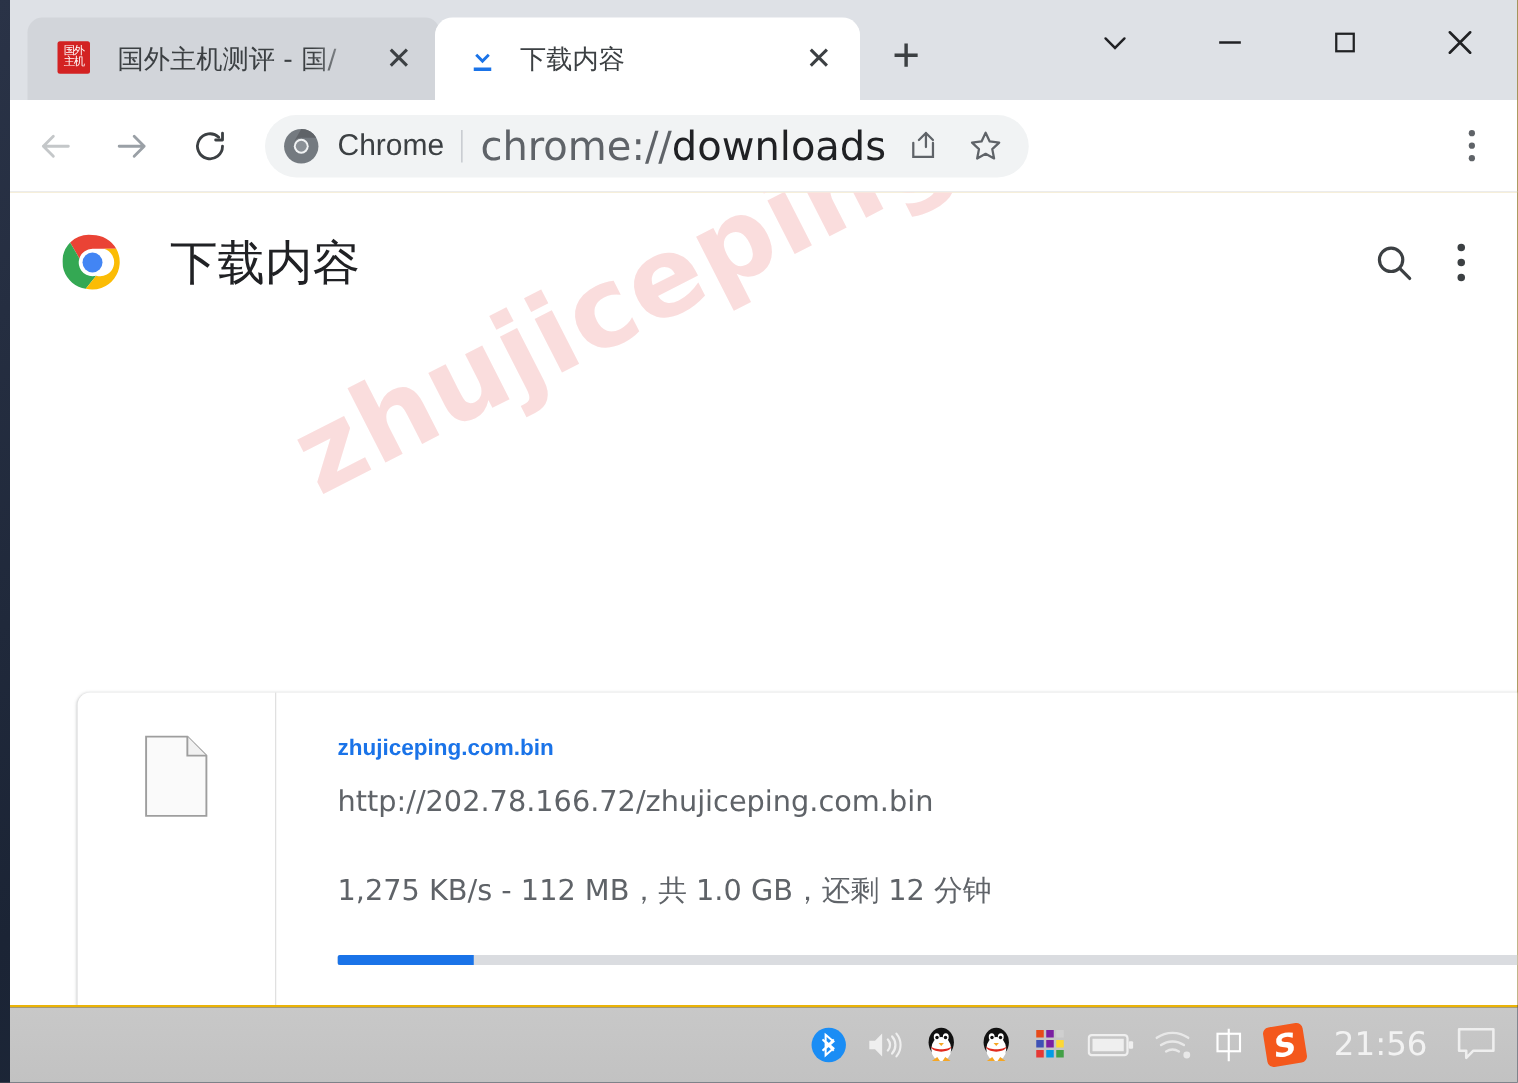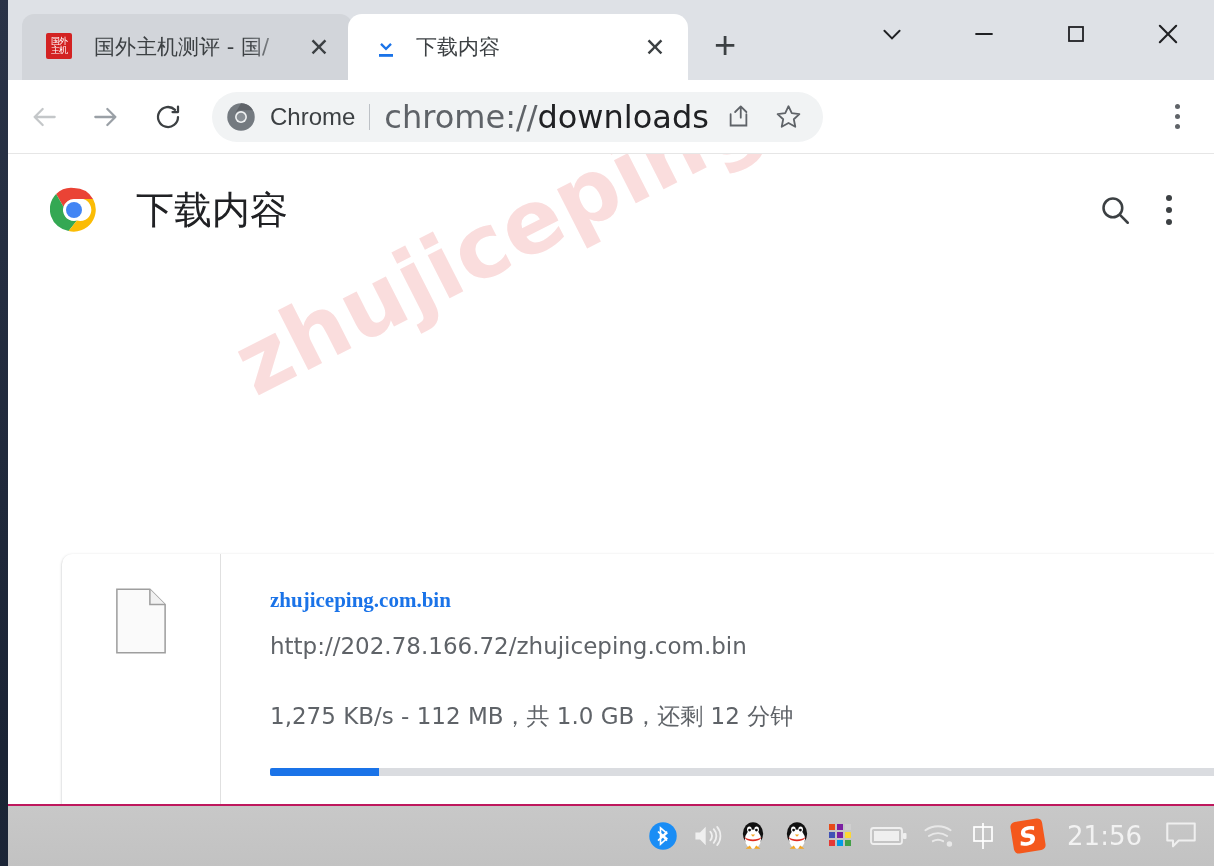--- a/index.html
+++ b/index.html
@@ -10,21 +10,21 @@
     background: #1d2330;
   }
   
   #desktop {
     position: absolute; inset: 0;
     background: linear-gradient(140deg,#2a3347 0%,#1b2435 40%,#223044 100%);
   }
   
   #browser {
     position: absolute; left: 8px; top: 0; width: 1206px; height: 806px;
-    background: #be185d; overflow: hidden;
+    background: #eab308; overflow: hidden;
   }
   
   #tabstrip {
     position: relative; height: 80px; background: #dee1e6;
   }
   .tab {
     position: absolute; top: 14px; height: 66px;
     display: flex; align-items: center;
   }
   .tab-inactive {
@@ -164,22 +164,22 @@
   }
   #card-iconcol {
     width: 159px; flex: 0 0 auto;
     border-right: 1px solid #e0e0e0;
     display: flex; align-items: flex-start; justify-content: center;
     padding-top: 34px;
   }
   #file-icon { width: 52px; height: 66px; }
   #card-body { flex: 1; padding: 34px 0 0 49px; position: relative; }
   #filename {
-    font-size: 21px; color: #1a73e8; font-weight: bold;
-    font-family: Liberation Serif, serif; cursor: pointer;
+    font-size: 18px; color: #1a73e8; font-weight: bold;
+    font-family: Liberation Sans, sans-serif; cursor: pointer;
     display: inline-block;
   }
   #fileurl {
     font-size: 23px; color: #5f6368; margin-top: 20px;
     font-family: "DejaVu Sans", sans-serif;
   }
   #status {
     font-size: 23px; color: #5f6368; margin-top: 42px;
     font-family: "DejaVu Sans", sans-serif;
   }

